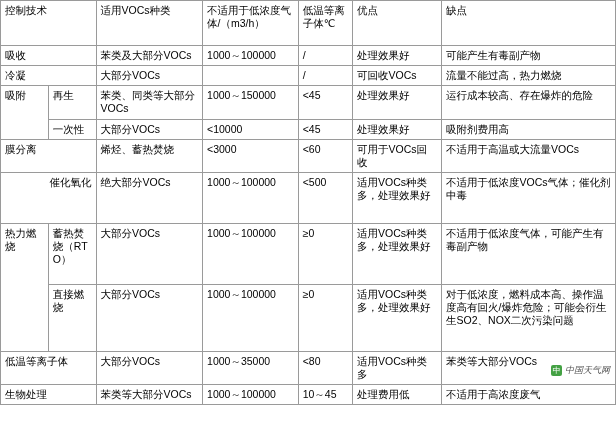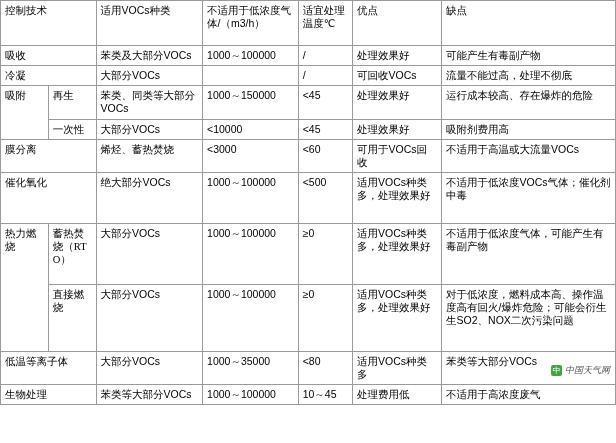--- a/index.html
+++ b/index.html
@@ -40,21 +40,21 @@
     font-weight: normal;
     vertical-align: top;
   }
   .col-a1 { width: 44px; }
   .col-a2 { width: 44px; }
   .col-b { width: 98px; }
   .col-c { width: 88px; }
   .col-d { width: 50px; }
   .col-e { width: 82px; }
   .col-f { width: 160px; }
-  .vcenter { vertical-align: middle; font-family: Liberation Serif, serif; }
+  .vcenter { vertical-align: middle; }
   .watermark {
     position: absolute;
     right: 6px;
     bottom: 4px;
     display: flex;
     align-items: center;
     gap: 3px;
     font-size: 9px;
     color: #4a4a4a;
     opacity: 0.95;
@@ -84,21 +84,21 @@
         <col class="col-c">
         <col class="col-d">
         <col class="col-e">
         <col class="col-f">
     </colgroup>
     <thead>
       <tr>
         <td colspan="2" style="height:38px;">控制技术</td>
         <td>适用VOCs种类</td>
         <td>不适用于低浓度气体/（m3/h）</td>
-        <td>适宜处理温度℃</td>
+        <td>低温等离子体℃</td>
         <td>优点</td>
         <td>缺点</td>
       </tr>
     </thead>
     <tbody>
 
       <tr>
         <td colspan="2" class="vcenter">吸收</td>
         <td>苯类及大部分VOCs</td>
         <td>1000～100000</td>
@@ -106,21 +106,21 @@
         <td>处理效果好</td>
         <td>可能产生有毒副产物</td>
       </tr>
 
       <tr>
         <td colspan="2" class="vcenter">冷凝</td>
         <td>大部分VOCs</td>
         <td></td>
         <td>/</td>
         <td>可回收VOCs</td>
-        <td>流量不能过高，处理不彻底</td>
+        <td>流量不能过高，热力燃烧</td>
       </tr>
 
       <tr>
         <td rowspan="2" class="vcenter">吸附</td>
         <td class="vcenter">再生</td>
         <td>苯类、同类等大部分VOCs</td>
         <td>1000～150000</td>
         <td>&lt;45</td>
         <td>处理效果好</td>
         <td>运行成本较高、存在爆炸的危险</td>
@@ -138,21 +138,21 @@
       <tr>
         <td colspan="2" class="vcenter">膜分离</td>
         <td>烯烃、蓄热焚烧</td>
         <td>&lt;3000</td>
         <td>&lt;60</td>
         <td>可用于VOCs回收</td>
         <td>不适用于高温或大流量VOCs</td>
       </tr>
 
       <tr>
-        <td colspan="2" class="vcenter" style="height:44px;">催化氧化</td>
+        <td colspan="2" class="vcenter" style="height:44px;text-align:right;">催化氧化</td>
         <td>绝大部分VOCs</td>
         <td>1000～100000</td>
         <td>&lt;500</td>
         <td>适用VOCs种类多，处理效果好</td>
         <td>不适用于低浓度VOCs气体；催化剂中毒</td>
       </tr>
 
       <tr>
         <td rowspan="2" class="vcenter">热力燃烧</td>
         <td class="vcenter" style="height:54px;">蓄热焚烧（RTO）</td>

